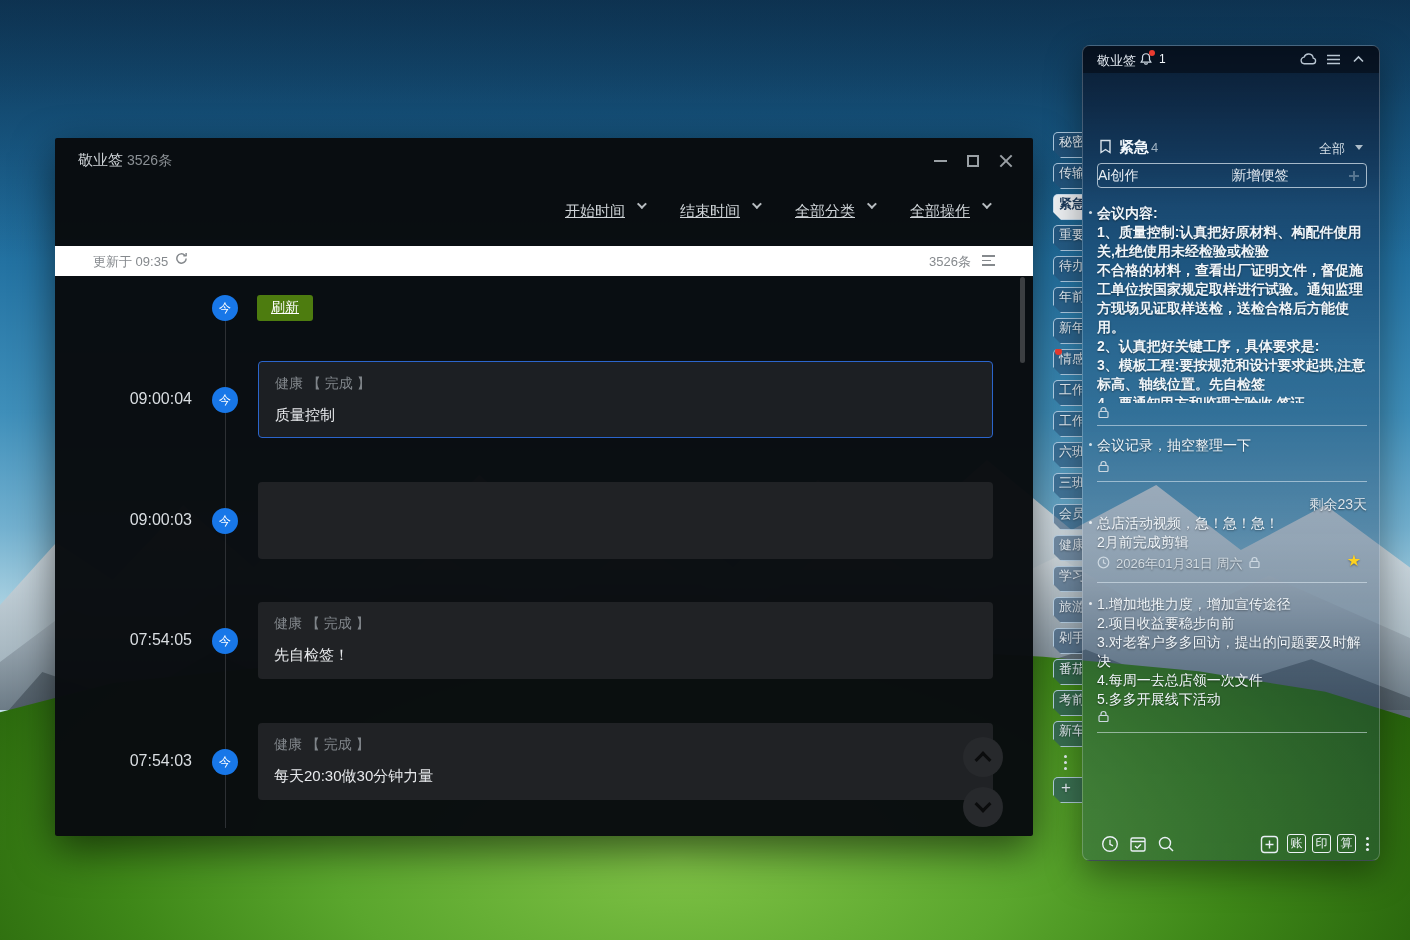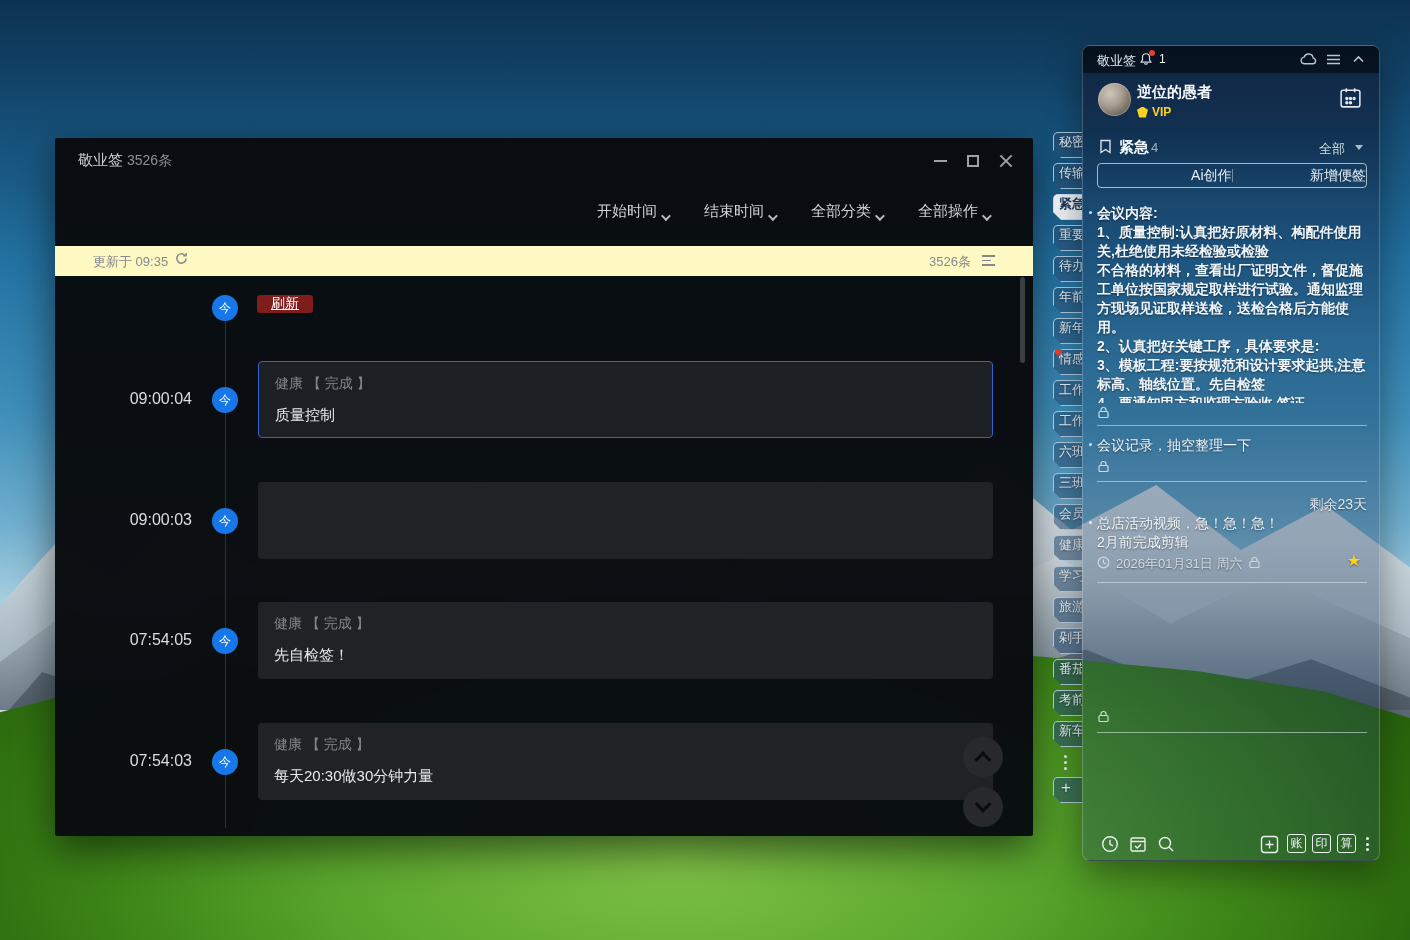--- a/index.html
+++ b/index.html
@@ -26,32 +26,32 @@
   .mainwin { position:absolute; left:55px; top:138px; width:978px; height:698px; background:rgba(9,12,15,0.985); border-radius:2px; box-shadow:0 14px 40px rgba(0,0,0,.55); color:#d6dade; }
   .mw-title { position:absolute; left:23px; top:13px; font-size:15px; color:#cdd2d6; }
   .mw-count { position:absolute; left:72px; top:14px; font-size:14px; color:#8b9095; }
   .wbtn { position:absolute; top:10px; width:26px; height:26px; display:flex; align-items:center; justify-content:center; }
   .wb-min span { display:block; width:13px; height:2px; background:#9aa0a5; }
   .wb-max span { display:block; width:12px; height:12px; border:2px solid #9aa0a5; }
   .wb-close { position:relative; }
   .wb-close i { position:absolute; left:5px; top:12px; width:16px; height:2px; background:#9aa0a5; }
   .wb-close i.a { transform:rotate(45deg);} .wb-close i.b { transform:rotate(-45deg);}
   .filters { position:absolute; right:44px; top:64px; display:flex; gap:36px; font-size:15px; color:#ced3d7; }
-  .filter { display:flex; align-items:flex-end; gap:4px; }
+  .filter { display:flex; align-items:flex-start; gap:12px;text-decoration:underline; }
   .chev { width:7px; height:7px; border-right:2px solid #b7bcc0; border-bottom:2px solid #b7bcc0; transform:rotate(45deg) translateY(-2px); }
-  .statusbar { position:absolute; left:0; top:108px; width:100%; height:30px; background:#fef9c3; font-size:13px; color:#85898d; }
+  .statusbar { position:absolute; left:0; top:108px; width:100%; height:30px; background:#ffffff; font-size:13px; color:#85898d; }
   .sb-upd { position:absolute; left:38px; top:7px; }
   .sb-refresh { position:absolute; left:120px; top:6px; color:#85898d; }
   .sb-cnt { position:absolute; right:62px; top:7px; }
   .sb-list { position:absolute; right:38px; top:9px; display:flex; flex-direction:column; gap:3px; }
   .sb-list i { display:block; height:1.5px; background:#85898d; }
   .sb-list i:nth-child(1){width:13px;} .sb-list i:nth-child(2){width:9px;} .sb-list i:nth-child(3){width:13px;}
   .tl-line { position:absolute; left:170px; top:158px; width:1px; height:532px; background:#2d3034; }
   .tl-dot { position:absolute; width:26px; height:26px; border-radius:50%; background:#1877e8; color:#fff; font-size:12px; display:flex; align-items:center; justify-content:center; }
-  .refresh-btn { position:absolute; left:202px; top:157px; width:56px; height:18px; background:#7f1d1d; border-radius:3px; color:#fff; font-size:14px; display:flex; align-items:center; justify-content:center;text-decoration:underline; }
+  .refresh-btn { position:absolute; left:202px; top:157px; width:56px; height:26px; background:#4d7c0f; border-radius:3px; color:#fff; font-size:14px; display:flex; align-items:center; justify-content:center;text-decoration:underline; }
   .tl-time { position:absolute; left:62px; width:75px; text-align:right; font-size:16px; color:#dadee2; }
   .card { position:absolute; left:203px; width:735px; height:77px; background:#202225; border-radius:4px; padding:13px 16px; }
   .card.hl { border:1px solid #2b65cc; background:#1c1f23; }
   .card .meta { font-size:14px; color:#7f8489; }
   .card .body { margin-top:13px; font-size:15px; color:#e7e9ec; }
   .scrollthumb { position:absolute; left:965px; top:139px; width:5px; height:86px; background:#3c3f42; border-radius:3px; }
   .scrollbtn { position:absolute; left:908px; width:40px; height:40px; border-radius:50%; background:#27292c; display:flex; align-items:center; justify-content:center; }
   .scrollbtn .ch { width:12px; height:12px; border-right:3px solid #0b0c0d; border-bottom:3px solid #0b0c0d; }
   .scrollbtn.up .ch { transform:rotate(-135deg) translate(-2px,-2px); }
   .scrollbtn.down .ch { transform:rotate(45deg) translate(-2px,-2px); }
@@ -81,21 +81,21 @@
   .vip-gem { width:11px; height:11px; background:#ffd21e; clip-path:polygon(50% 0,100% 30%,80% 100%,20% 100%,0 30%); }
   .vip-txt { font-size:12px; font-weight:bold; color:#ffd21e; }
   .p-cal { position:absolute; right:16px; top:12px; color:#dfe8f0; }
   .catrow { position:absolute; left:0; top:90px; width:100%; height:24px; }
   .cat-bm { position:absolute; left:16px; top:3px; color:#d7e1ea; }
   .cat-name { position:absolute; left:36px; top:2px; font-size:15px; font-weight:bold; color:#f3f8fc; }
   .cat-cnt { position:absolute; left:68px; top:4px; font-size:13px; color:#9db0c0; }
   .cat-filter { position:absolute; right:34px; top:4px; font-size:13px; color:#d4dee6; }
   .cat-caret { position:absolute; right:16px; top:9px; width:0; height:0; border-left:4px solid transparent; border-right:4px solid transparent; border-top:5px solid #aebdc9; }
   .actionbar { position:absolute; left:14px; top:117px; width:270px; height:25px; border:1px solid rgba(215,228,238,0.75); border-radius:4px; display:flex; align-items:center; }
-  .ab-item { flex:1; text-align:right; font-size:14px; color:#e8eef4; }
+  .ab-item { flex:1; text-align:left; font-size:14px; color:#e8eef4; }
   .ab-div { width:1px; height:13px; background:rgba(255,255,255,0.4); }
   .ab-grip { position:absolute; right:7px; top:7px; width:10px; height:10px; opacity:.35; }
   .ab-grip i { position:absolute; background:#cfdce6; }
   .ab-grip .h { left:0; top:4px; width:10px; height:2px; } .ab-grip .v { left:4px; top:0; width:2px; height:10px; }
   .note { position:absolute; left:14px; width:270px; font-size:14px; line-height:19px; color:#f0f5f9; text-shadow:0 1px 2px rgba(0,0,0,.45); }
   .note .bullet { position:absolute; left:-8px; top:7px; width:3px; height:3px; border-radius:50%; background:rgba(255,255,255,.8); }
   .clipbox { overflow:hidden; }
   .locksvg { color:#cdd8e1; }
   .divider { position:absolute; left:14px; width:270px; height:1px; background:rgba(225,237,246,0.55); }
   .remain { position:absolute; left:14px; width:270px; text-align:right; font-size:14px; color:#dde5ec; text-shadow:0 1px 2px rgba(0,0,0,.45); }
@@ -298,40 +298,20 @@
             <line x1="1" y1="10.5" x2="14" y2="10.5"></line>
           </svg>
       </span>
       <span class="p-ico" style="right:14px;">
         <svg width="13" height="13" viewBox="0 0 13 13" fill="none" stroke="currentColor" stroke-width="1.6">
             <polyline points="2,8.5 6.5,4 11,8.5"></polyline>
           </svg>
       </span>
     </div>
 
-    <div class="userrow">
-      <div class="avatar"></div>
-      <div class="uname">逆位的愚者</div>
-      <div class="viprow">
-        <span class="vip-gem"></span>
-        <span class="vip-txt">VIP</span>
-      </div>
-      <span class="p-cal">
-        <svg width="25" height="25" viewBox="0 0 24 24" fill="none" stroke="currentColor" stroke-width="1.5">
-            <rect x="3" y="5" width="18" height="16" rx="2"></rect>
-            <line x1="8" y1="3" x2="8" y2="7"></line>
-            <line x1="16" y1="3" x2="16" y2="7"></line>
-            <circle cx="8.5" cy="13" r="0.9" fill="currentColor"></circle>
-            <circle cx="12" cy="13" r="0.9" fill="currentColor"></circle>
-            <circle cx="15.5" cy="13" r="0.9" fill="currentColor"></circle>
-            <circle cx="8.5" cy="17" r="0.9" fill="currentColor"></circle>
-            <circle cx="12" cy="17" r="0.9" fill="currentColor"></circle>
-          </svg>
-      </span>
-    </div>
 
     <div class="catrow">
       <span class="cat-bm">
         <svg width="13" height="15" viewBox="0 0 13 15" fill="none" stroke="currentColor" stroke-width="1.4">
             <path d="M2 1.5h9v12l-4.5-3-4.5 3z"></path>
           </svg>
       </span>
       <span class="cat-name">紧急</span>
       <span class="cat-cnt">4</span>
       <span class="cat-filter">全部</span>
@@ -401,20 +381,29 @@
       <span class="locksvg">
         <svg width="13" height="13" viewBox="0 0 13 13" fill="none" stroke="currentColor" stroke-width="1.2">
             <rect x="2" y="5.5" width="9" height="6" rx="1"></rect>
             <path d="M4 5.5V4a2.5 2.5 0 0 1 5 0v1.5"></path>
           </svg>
       </span>
     </div>
     <span class="star" style="top:505px;">★</span>
     <div class="divider" style="top:536px;"></div>
 
+    <div class="note" style="top:549px;">
+      <span class="bullet"></span>
+      <div>1.增加地推力度，增加宣传途径</div>
+      <div>2.项目收益要稳步向前</div>
+      <div>3.对老客户多多回访，提出的问题要及时解</div>
+      <div>决</div>
+      <div>4.每周一去总店领一次文件</div>
+      <div>5.多多开展线下活动</div>
+    </div>
     <span class="locksvg" style="position:absolute; left:14px; top:663px;">
       <svg width="13" height="13" viewBox="0 0 13 13" fill="none" stroke="currentColor" stroke-width="1.2">
           <rect x="2" y="5.5" width="9" height="6" rx="1"></rect>
           <path d="M4 5.5V4a2.5 2.5 0 0 1 5 0v1.5"></path>
         </svg>
     </span>
     <div class="divider" style="top:686px;"></div>
 
     <div class="p-toolbar">
       <span class="pt-ico" style="left:18px;">

